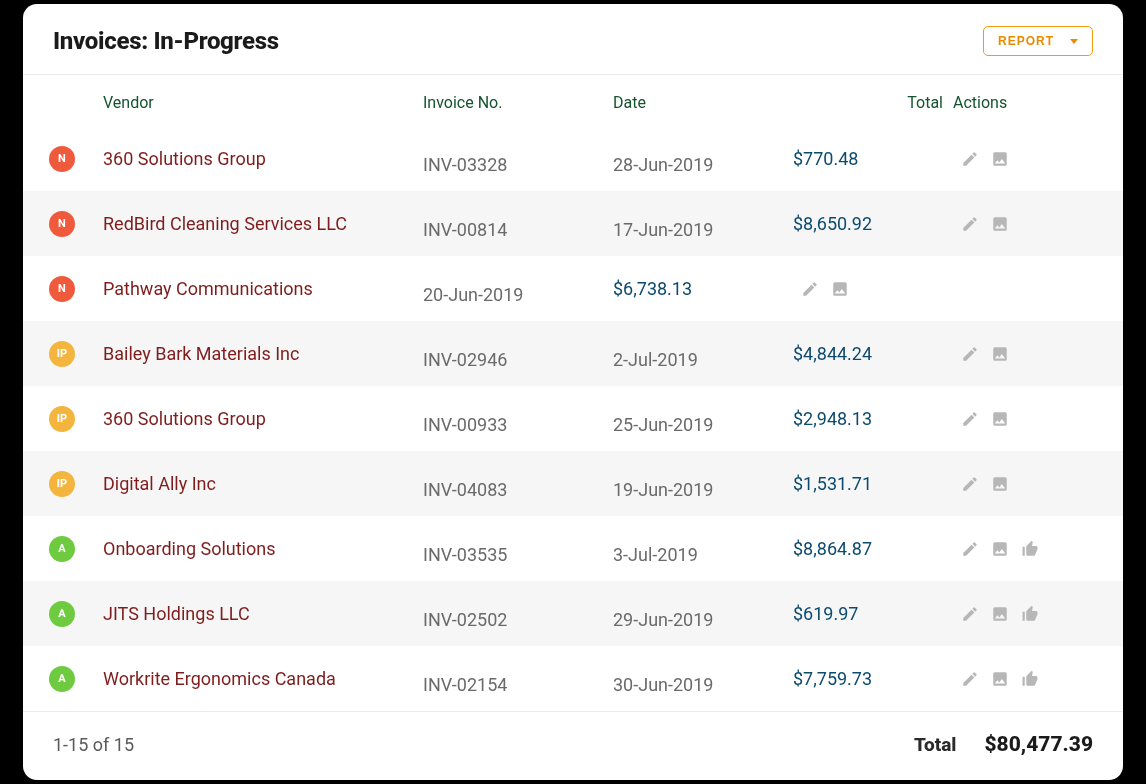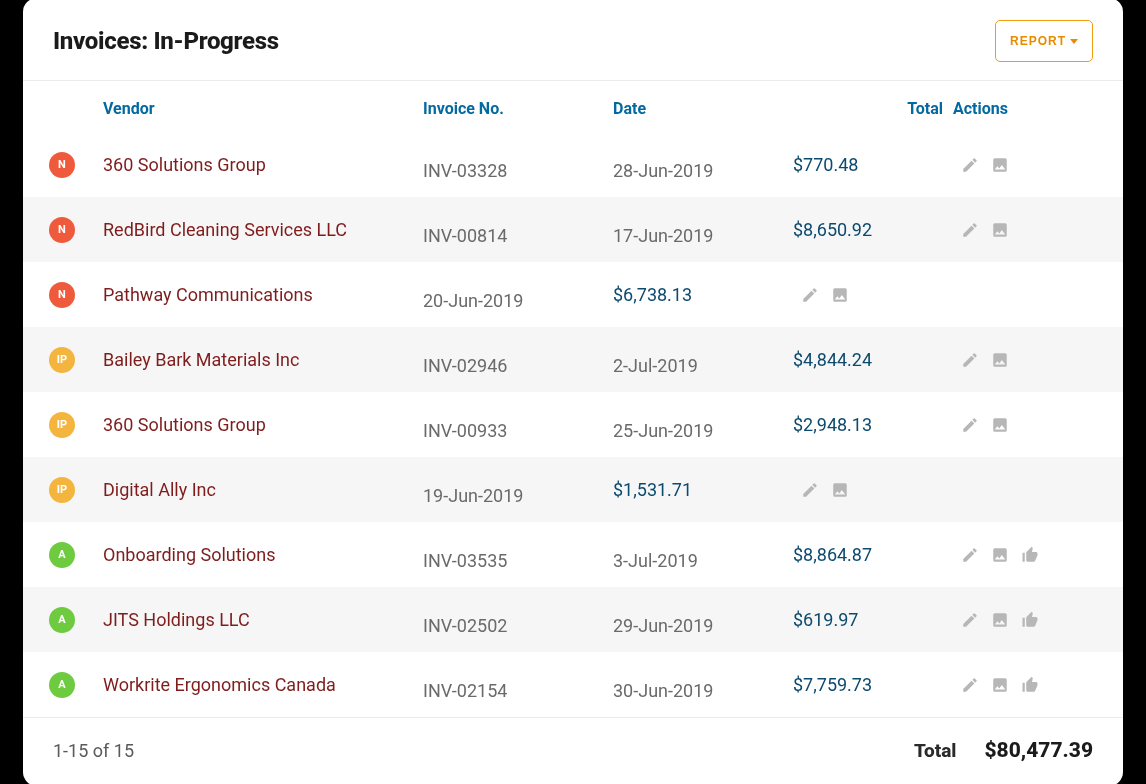--- a/index.html
+++ b/index.html
@@ -29,43 +29,43 @@
     font-size: 24px;
     font-weight: 800;
     color: #1b1b1b;
     letter-spacing: -0.3px;
   }
   .report-btn {
     border: 1.5px solid #f39c12;
     color: #e78b00;
     background: #fff;
     border-radius: 5px;
-    padding: 13px 14px;
+    padding: 7px 14px;
     font-size: 12px;
     font-weight: 800;
     letter-spacing: 1px;
     display: flex;
     align-items: center;
-    gap: 4px;
+    gap: 16px;
     cursor: pointer;
   }
   .report-btn .caret {
     width: 0; height: 0;
     border-left: 4px solid transparent;
     border-right: 4px solid transparent;
     border-top: 5px solid #e78b00;
   }
   .thead {
     display: grid;
     grid-template-columns: 60px 320px 190px 180px 160px 150px;
     align-items: center;
     padding: 18px 20px 14px 20px;
     font-size: 16px;
-    font-weight: 700;
-    color: #0369a1;
+    font-weight: 400;
+    color: #14532d;
   }
   .thead .col-total { text-align: right; padding-right: 10px; }
   .row {
     display: grid;
     grid-template-columns: 60px 320px 190px 180px 160px 150px;
     align-items: center;
     padding: 16px 20px;
     font-size: 18px;
     color: #5a5a5a;
   }
@@ -242,20 +242,21 @@
               <path d="M21 19V5a2 2 0 0 0-2-2H5a2 2 0 0 0-2 2v14a2 2 0 0 0 2 2h14a2 2 0 0 0 2-2zM8.5 13.5l2.5 3 3.5-4.5L19 18H5l3.5-4.5z"></path>
             </svg>
           </span>
         </div>
       </div>
       <div class="row">
         <div>
           <div class="badge" style="background: rgb(243, 181, 61);">IP</div>
         </div>
         <div class="vendor">Digital Ally Inc</div>
+        <div class="inv">INV-04083</div>
         <div class="date">19-Jun-2019</div>
         <div class="total">$1,531.71</div>
         <div class="actions">
           <span class="icon">
             <svg viewBox="0 0 24 24">
               <path d="M3 17.25V21h3.75L17.81 9.94l-3.75-3.75L3 17.25zM20.71 7.04a1 1 0 0 0 0-1.41l-2.34-2.34a1 1 0 0 0-1.41 0l-1.83 1.83 3.75 3.75 1.83-1.83z"></path>
             </svg>
           </span>
           <span class="icon">
             <svg viewBox="0 0 24 24">

